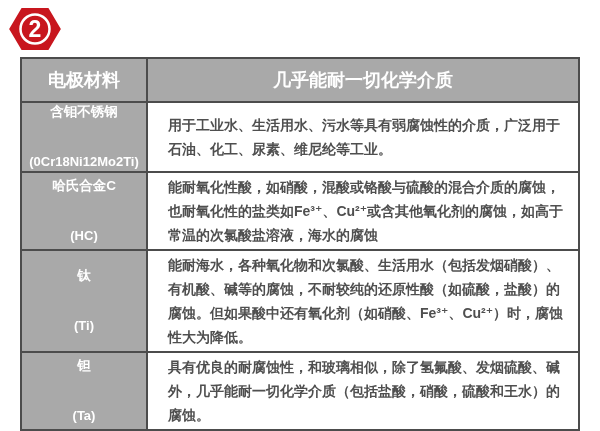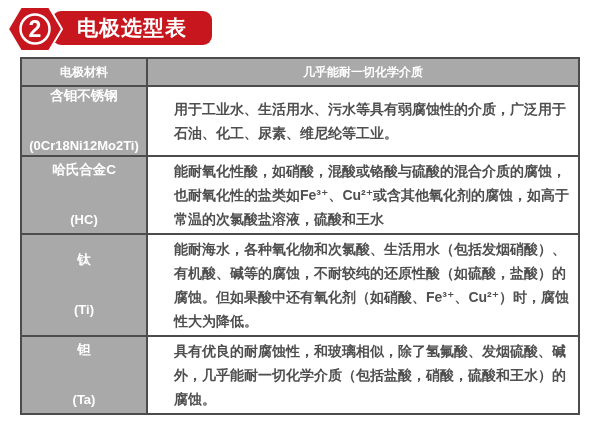--- a/index.html
+++ b/index.html
@@ -38,40 +38,37 @@
   col.c1 { width: 126px; }
   th.gray, td.gray {
     background: #a9a9a9;
     color: #ffffff;
     font-weight: bold;
     text-align: center;
     vertical-align: middle;
     font-size: 13.5px;
     line-height: 1.35;
   }
-  th.gray { height: 28px; font-size: 12px; margin-left: 33px; }
+  th.gray { height: 44px; font-size: 18px; margin-left: 33px; }
   td.desc {
     background: #ffffff;
     color: #4f4f4f;
     font-weight: bold;
     font-size: 14px;
     line-height: 24px;
-    padding: 2px 8px 2px 26px;
+    padding: 2px 8px 2px 20px;
     vertical-align: middle;
     text-align: left;
   }
   .code { font-size: 13px; margin-top: 32px; }
 </style>
 </head>
 <body>
 
 <div class="hdr">
-  <div class="title-pill">
-    <span>电极选型表</span>
-  </div>
   <svg class="badge" viewBox="0 0 56 46">
     <polygon points="14,1 42,1 55,23 42,45 14,45 1,23" fill="#c8161e" stroke="#ffffff" stroke-width="2"></polygon>
     <circle cx="28" cy="23" r="14.5" fill="none" stroke="#ffffff" stroke-width="2.5"></circle>
     <text x="28" y="31" text-anchor="middle" font-size="23" font-weight="bold" fill="#ffffff" font-family="Liberation Sans, sans-serif">2</text>
   </svg>
 </div>
 
 <table class="sel">
   <colgroup>
       <col class="c1">
@@ -90,21 +87,21 @@
     </td>
     <td class="desc">用于工业水、生活用水、污水等具有弱腐蚀性的介质，广泛用于石油、化工、尿素、维尼纶等工业。</td>
   </tr>
 
 
   <tr style="height:63px">
     <td class="gray">
       <div>哈氏合金C</div>
       <div class="code">(HC)</div>
     </td>
-    <td class="desc">能耐氧化性酸，如硝酸，混酸或铬酸与硫酸的混合介质的腐蚀，也耐氧化性的盐类如Fe³⁺、Cu²⁺或含其他氧化剂的腐蚀，如高于常温的次氯酸盐溶液，硫酸和王水</td>
+    <td class="desc">能耐氧化性酸，如硝酸，混酸或铬酸与硫酸的混合介质的腐蚀，也耐氧化性的盐类如Fe³⁺、Cu²⁺或含其他氧化剂的腐蚀，如高于常温的次氯酸盐溶液，海水的腐蚀</td>
   </tr>
 
   <tr style="height:75px">
     <td class="gray">
       <div>钛</div>
       <div class="code">(Ti)</div>
     </td>
     <td class="desc">能耐海水，各种氧化物和次氯酸、生活用水（包括发烟硝酸）、有机酸、碱等的腐蚀，不耐较纯的还原性酸（如硫酸，盐酸）的腐蚀。但如果酸中还有氧化剂（如硝酸、Fe³⁺、Cu²⁺）时，腐蚀性大为降低。</td>
   </tr>
 

